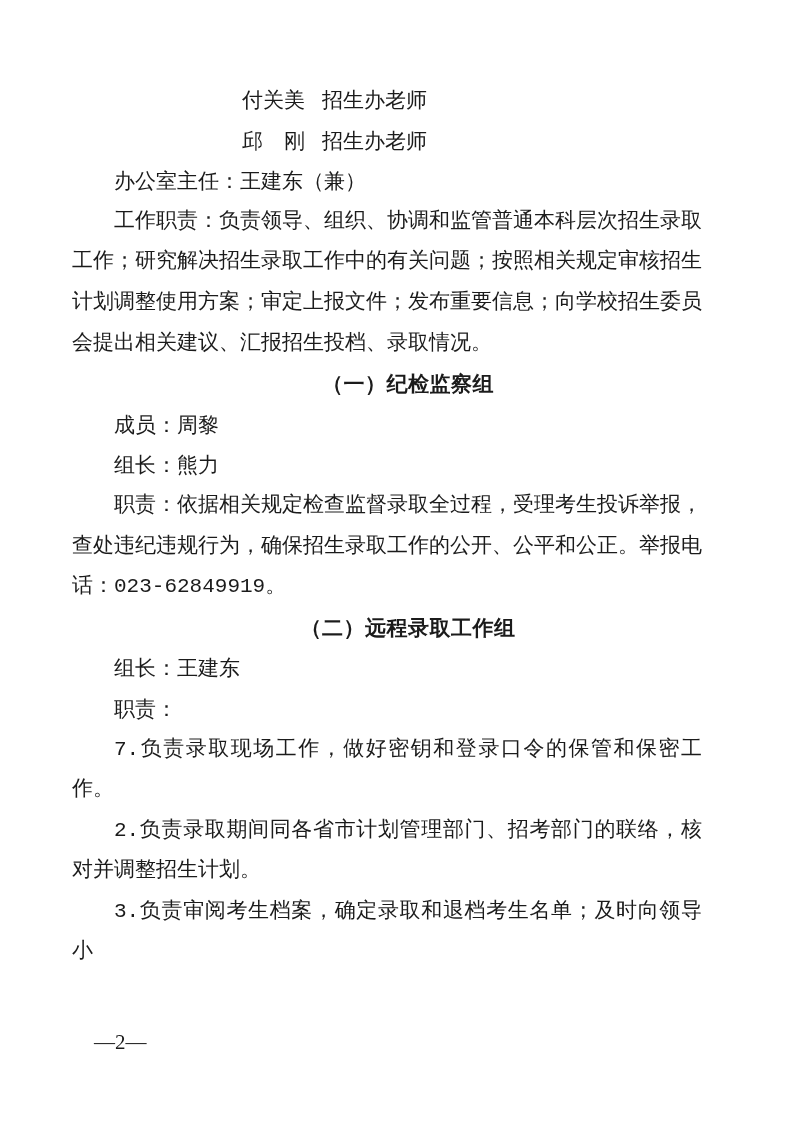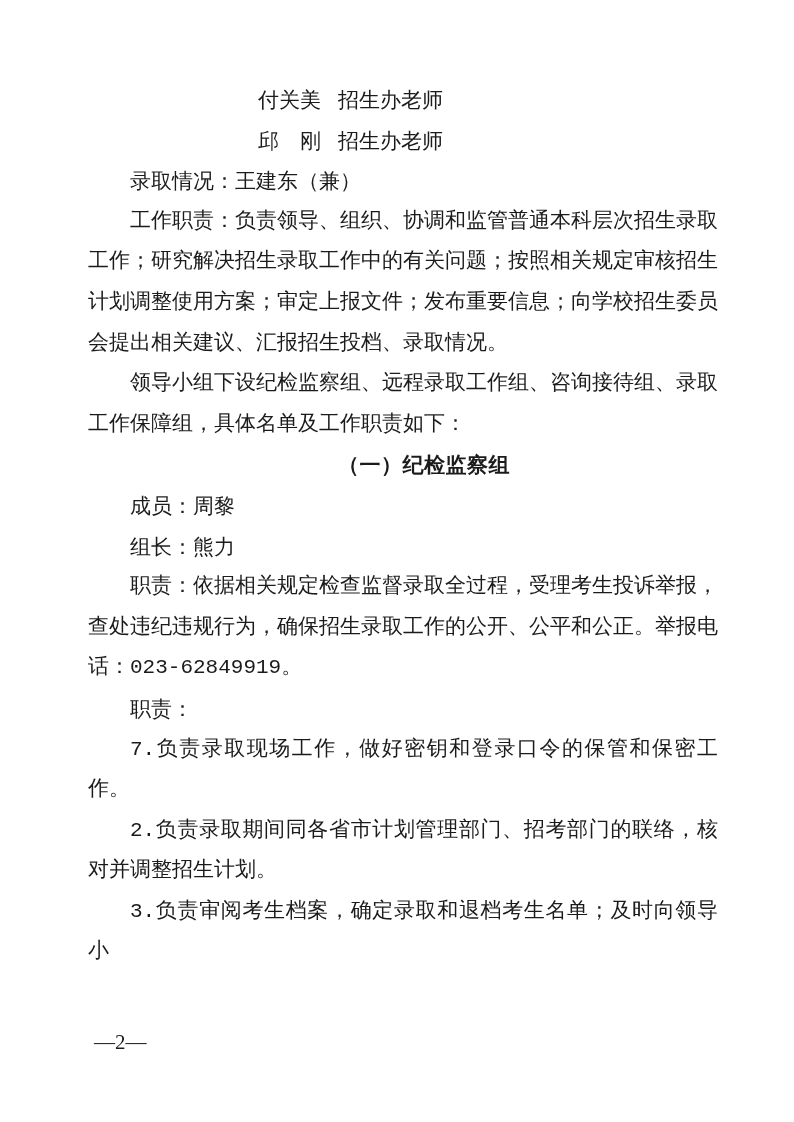--- a/index.html
+++ b/index.html
@@ -9,21 +9,21 @@
     width: 794px;
     height: 1122px;
     margin: 0 auto;
     background: #ffffff;
     overflow: hidden;
     font-family: "Liberation Serif", "DejaVu Serif", serif;
     color: #1b1b1b;
   }
   .content {
     position: absolute;
-    left: 88px;
+    left: 72px;
     top: 80px;
     width: 630px;
     font-size: 21px;
     line-height: 40.6px;
     text-align: justify;
     text-justify: inter-character;
   }
   .name-list {
     margin-left: 170px;
     text-align: left;
@@ -64,31 +64,32 @@
 
     <div class="name-list">
       <div class="name-line">
         <span class="person-name">付关美</span><span class="person-title">招生办老师</span>
       </div>
       <div class="name-line">
         <span class="person-name">邱　刚</span><span class="person-title">招生办老师</span>
       </div>
     </div>
 
-    <div class="indent-line">录取情况：王建东（兼）</div>
+    <div class="indent-line">办公室主任：王建东（兼）</div>
 
     <div class="para">工作职责：负责领导、组织、协调和监管普通本科层次招生录取工作；研究解决招生录取工作中的有关问题；按照相关规定审核招生计划调整使用方案；审定上报文件；发布重要信息；向学校招生委员会提出相关建议、汇报招生投档、录取情况。</div>
 
-    <div class="para">领导小组下设纪检监察组、远程录取工作组、咨询接待组、录取工作保障组，具体名单及工作职责如下：</div>
 
     <div class="section-heading">（一）纪检监察组</div>
     <div class="indent-line">成员：周黎</div>
     <div class="indent-line">组长：熊力</div>
     <div class="para">职责：依据相关规定检查监督录取全过程，受理考生投诉举报，查处违纪违规行为，确保招生录取工作的公开、公平和公正。举报电话：023-62849919。</div>
 
+    <div class="section-heading">（二）远程录取工作组</div>
+    <div class="indent-line">组长：王建东</div>
     <div class="indent-line">职责：</div>
     <div class="para">7.负责录取现场工作，做好密钥和登录口令的保管和保密工作。</div>
     <div class="para">2.负责录取期间同各省市计划管理部门、招考部门的联络，核对并调整招生计划。</div>
     <div class="para">3.负责审阅考生档案，确定录取和退档考生名单；及时向领导小</div>
 
   </div>
 
   <div class="page-number">—2—</div>
 </div>
 

